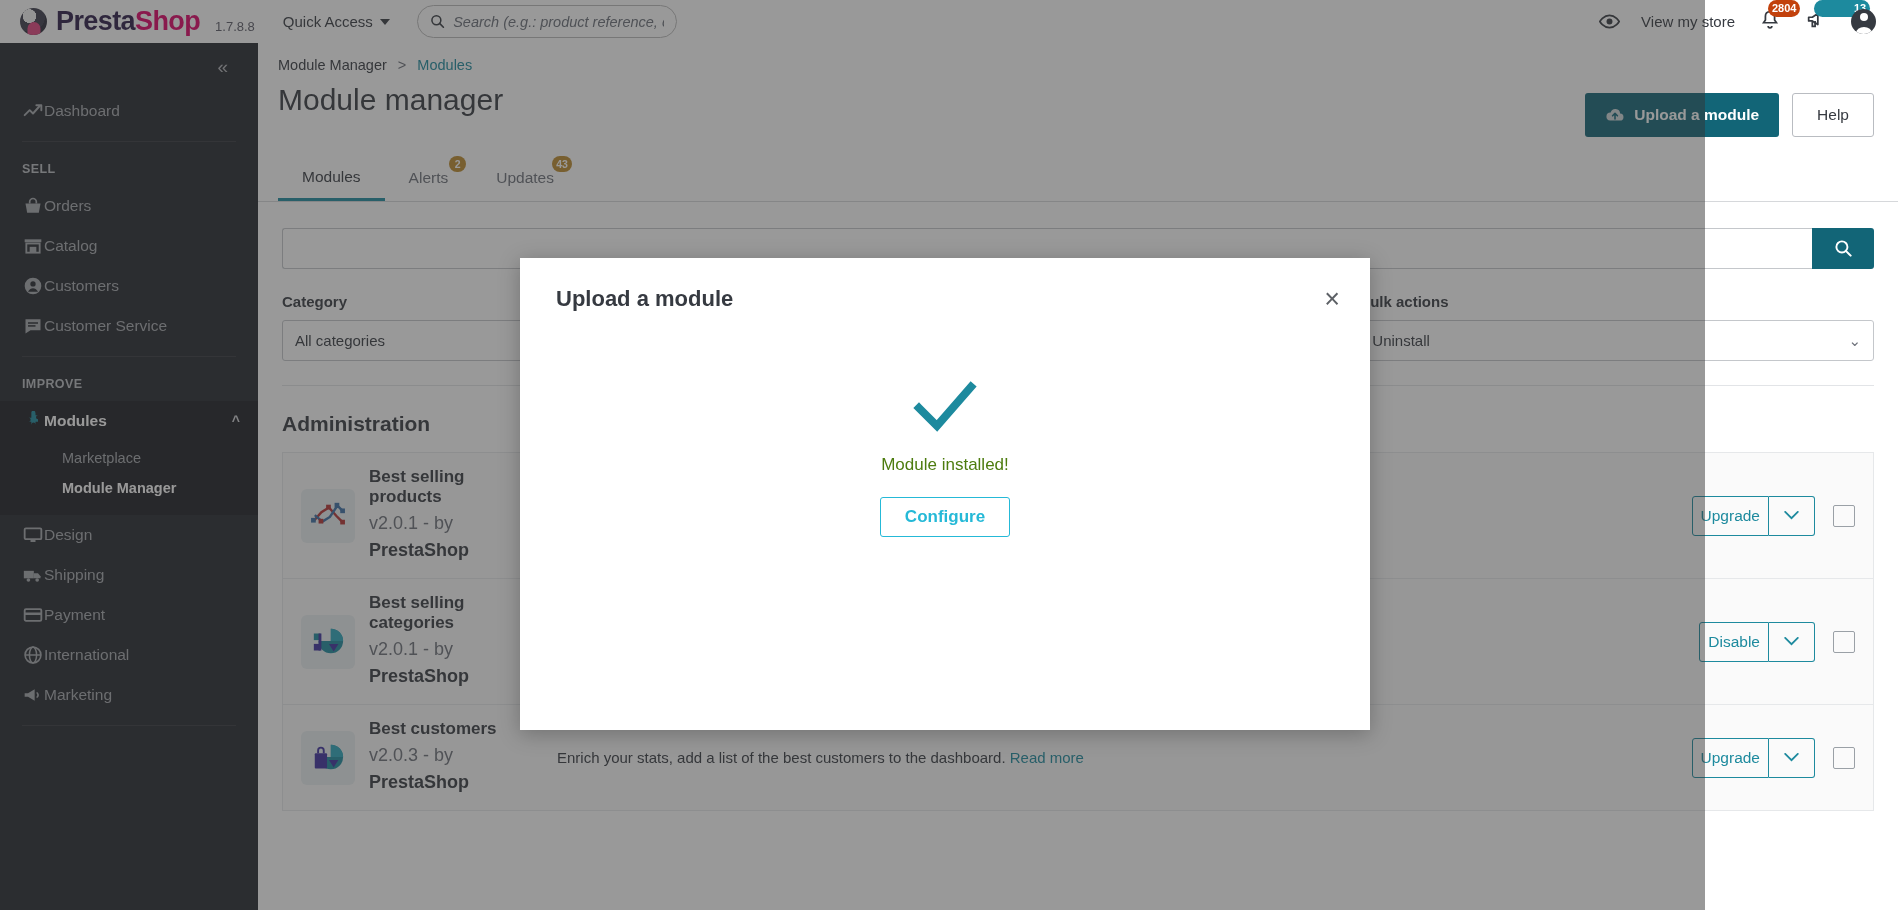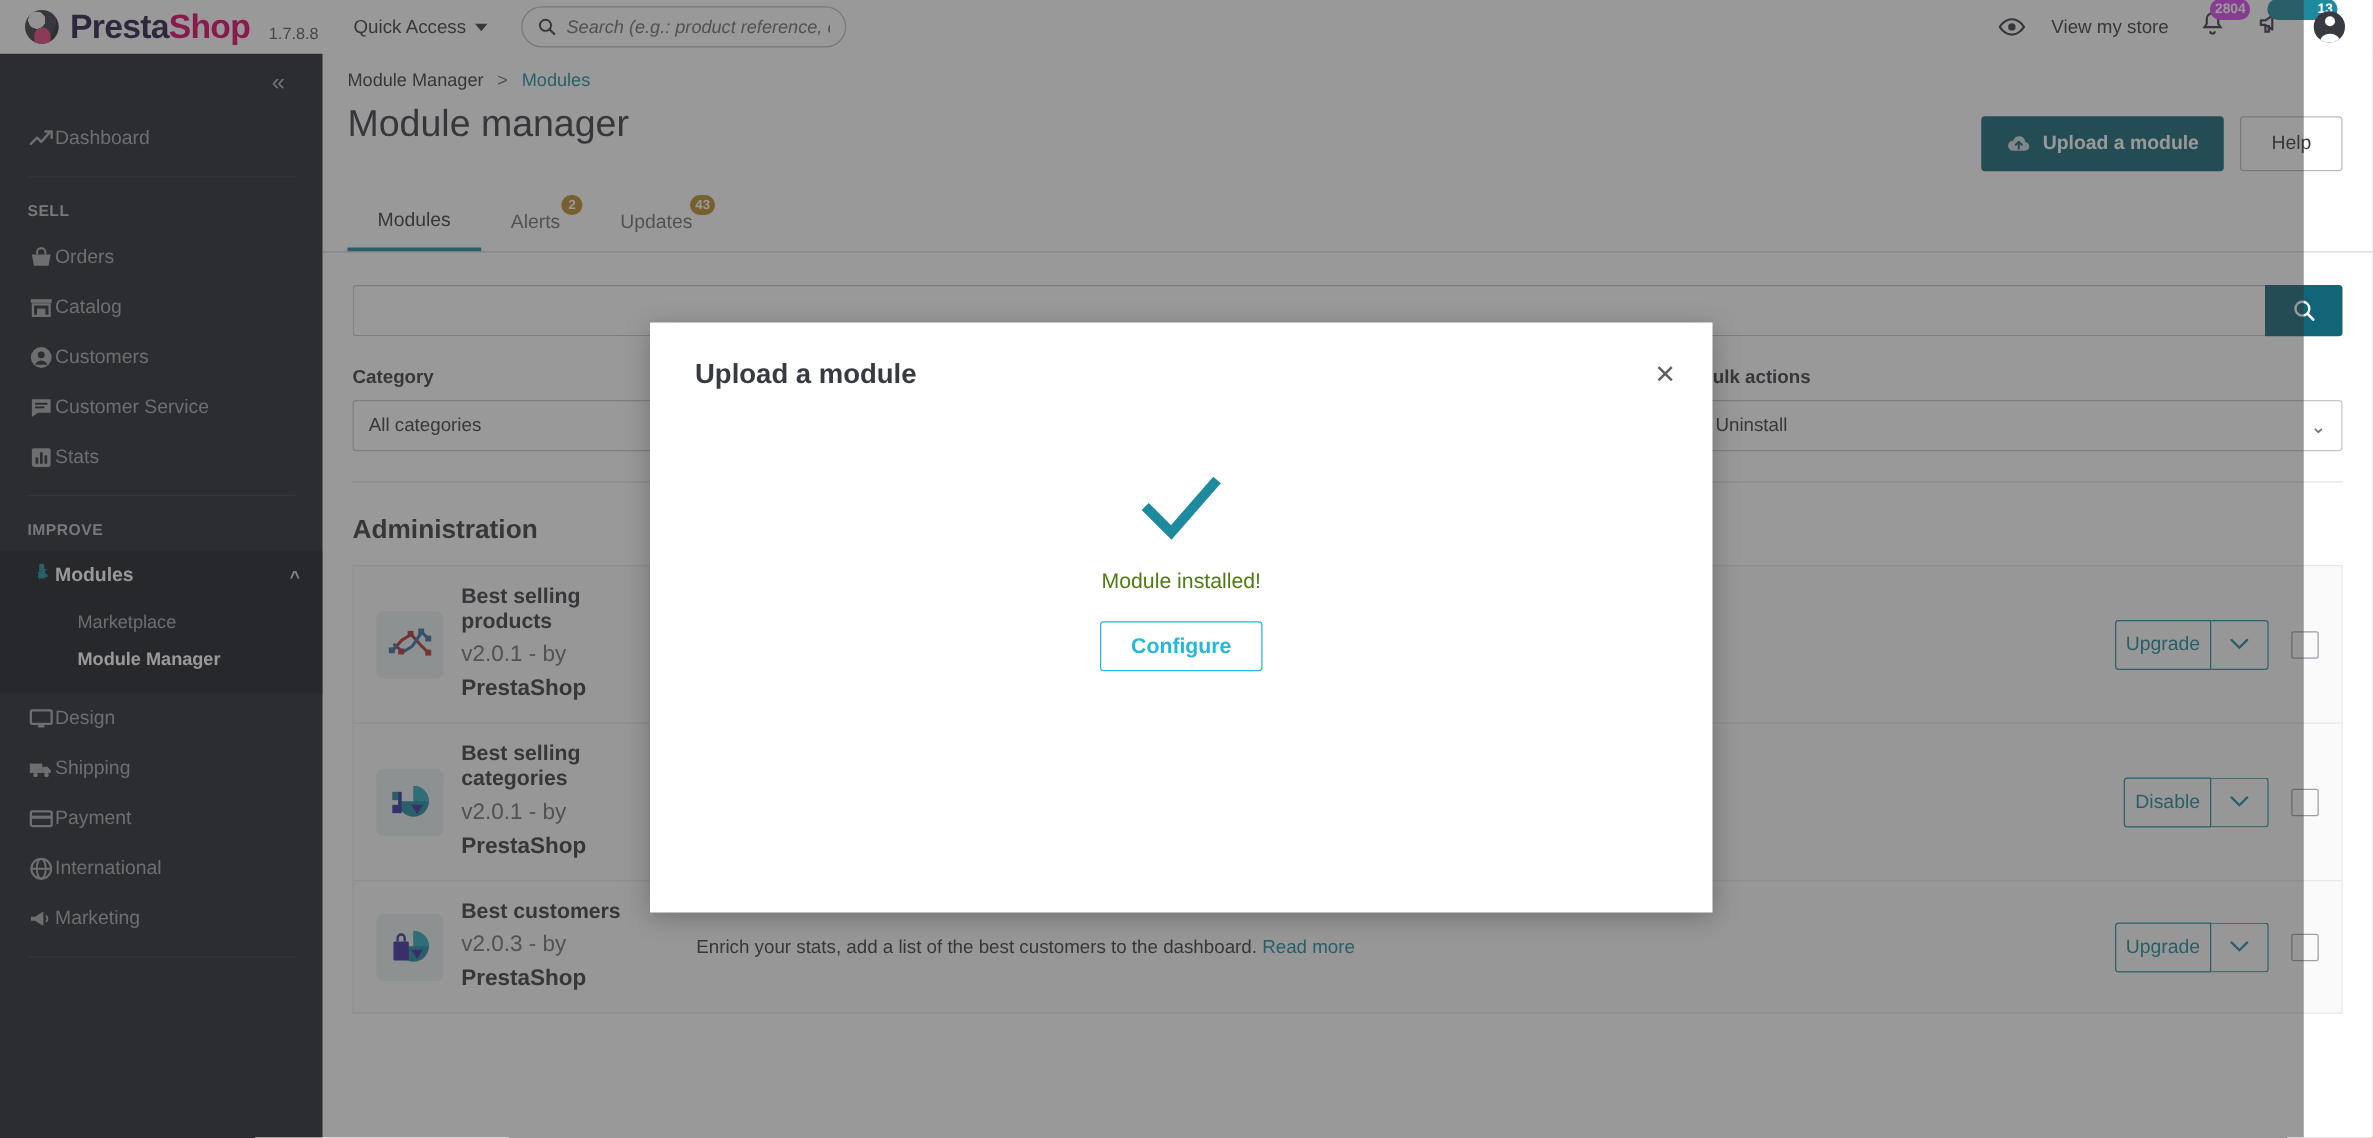--- a/index.html
+++ b/index.html
@@ -2,21 +2,21 @@
 <html><head>
 <meta charset="utf-8">
 <style>
   * { box-sizing: border-box; margin: 0; padding: 0; }
   html, body {
     width: 1898px; height: 910px;
     font-family: "Liberation Sans", sans-serif;
     overflow: hidden;
     background: #fff;
   }
-  #root { position: relative; width: 1843px; height: 910px; }
+  #root { position: relative; width: 1705px; height: 910px; }
 
   
   .dim-overlay {
     position: absolute; inset: 0;
     background: rgba(51,51,51,0.5);
     z-index: 50;
   }
 
   
   .topbar {
@@ -57,21 +57,21 @@
   .topsearch input::placeholder { color: #6a6f78; opacity: 1; }
 
   .top-right { margin-left: auto; display: flex; align-items: center; gap: 24px; padding-right: 22px; }
   .view-store { display: flex; align-items: center; gap: 21px; font-size: 15px; color: #363a41; cursor: pointer; }
   .ico-wrap { position: relative; cursor: pointer; }
   .badge {
     position: absolute; top: -9px; left: 9px; min-width: 19px; height: 17px; padding: 0 4px;
     border-radius: 9px; font-size: 11px; font-weight: bold; color: #fff;
     display: flex; align-items: center; justify-content: center; line-height: 1;
   }
-  .badge.orange { background: #d946ef; text-align: right; }
+  .badge.orange { background: #c2410c; text-align: right; }
   .badge.teal { background: #1d8a9e; padding-left: 40px; }
   .avatar-circle {
     width: 25px; height: 25px; border-radius: 50%; background: #363a41;
     position: relative; overflow: hidden; cursor: pointer;
   }
   .avatar-circle::before { content: ""; position: absolute; top: 4px; left: 50%; transform: translateX(-50%); width: 8px; height: 8px; border-radius: 50%; background: #fff; }
   .avatar-circle::after { content: ""; position: absolute; bottom: -5px; left: 50%; transform: translateX(-50%); width: 16px; height: 12px; border-radius: 50% 50% 0 0; background: #fff; }
 
   
   .sidebar {
@@ -308,31 +308,20 @@
     <div class="nav-item">
       <span class="nicon">
           <svg width="20" height="20" viewBox="0 0 24 24">
             <path d="M3 4h18v13H9l-6 4V4z" fill="#a5a8ad"></path>
             <rect x="6" y="7.5" width="12" height="1.8" fill="#23262c"></rect>
             <rect x="6" y="11" width="9" height="1.8" fill="#23262c"></rect>
           </svg>
         </span>
       <span>Customer Service</span>
     </div>
-    <div class="nav-item">
-      <span class="nicon">
-          <svg width="20" height="20" viewBox="0 0 24 24">
-            <rect x="3" y="3" width="18" height="18" rx="2" fill="#a5a8ad"></rect>
-            <rect x="6.5" y="12" width="2.6" height="6" fill="#23262c"></rect>
-            <rect x="10.8" y="7" width="2.6" height="11" fill="#23262c"></rect>
-            <rect x="15.1" y="10" width="2.6" height="8" fill="#23262c"></rect>
-          </svg>
-        </span>
-      <span>Stats</span>
-    </div>
 
     <div class="nav-sep"></div>
 
     <div class="nav-group-title">IMPROVE</div>
 
     <div class="nav-item active-parent">
       <span class="nicon">
           <svg width="20" height="20" viewBox="0 0 24 24">
             <path d="M10 2a2.4 2.4 0 014.8 0h.2v3h3v.2a2.4 2.4 0 000 4.8V13h-3v3.2a2.4 2.4 0 00-4.8 0H10V13H6.8a2.4 2.4 0 000-4.8H10V5h0V2z" fill="#1d8a9e"></path>
           </svg>

